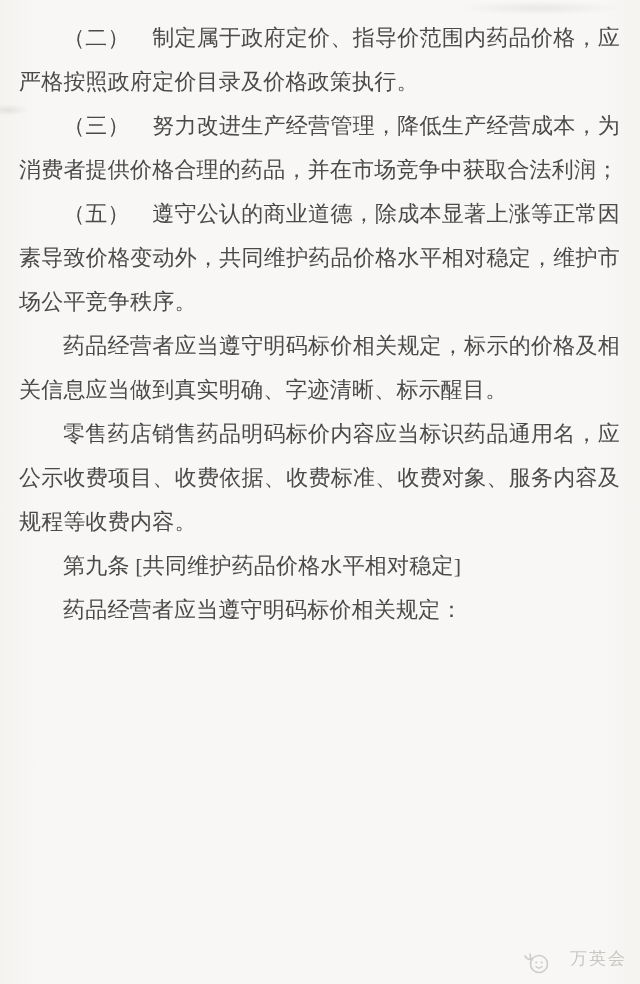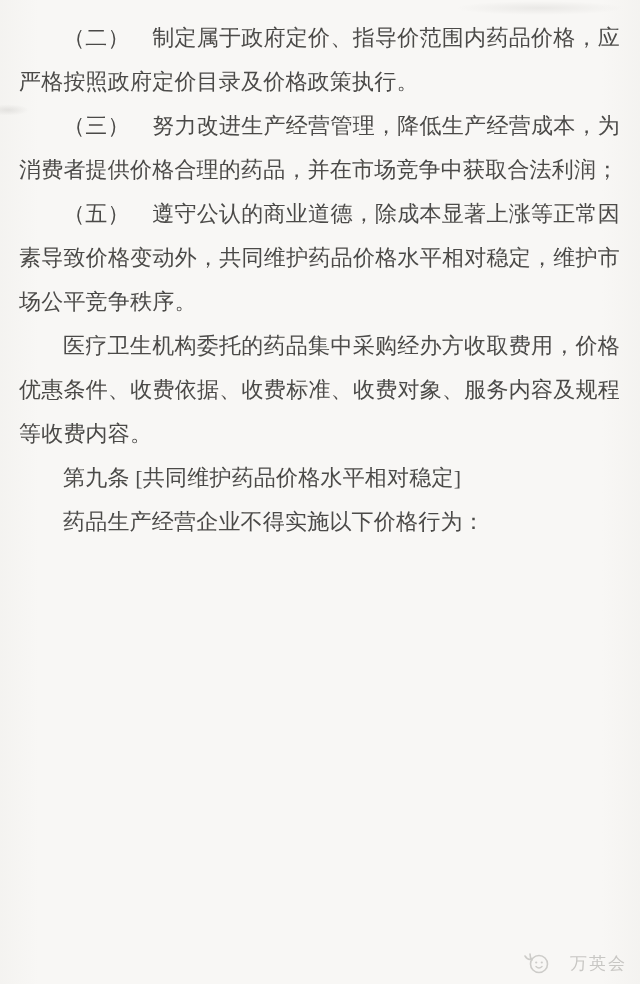--- a/index.html
+++ b/index.html
@@ -37,21 +37,21 @@
   .doc p {
     margin: 0;
     text-indent: 2em;
     letter-spacing: 0.2px;
   }
   .watermark {
     position: absolute;
     right: 13px;
     bottom: 8px;
     display: flex;
-    align-items: center;
+    align-items: flex-start;
     gap: 18px;
     color: #c8c7c4;
     font-size: 17px;
     letter-spacing: 2px;
     line-height: 1;
     user-select: none;
   }
   .watermark svg {
     display: block;
   }
@@ -64,28 +64,29 @@
 <div class="doc">
 
     <p>（二）　制定属于政府定价、指导价范围内药品价格，应严格按照政府定价目录及价格政策执行。</p>
 
     <p>（三）　努力改进生产经营管理，降低生产经营成本，为消费者提供价格合理的药品，并在市场竞争中获取合法利润；</p>
 
 
     <p>（五）　遵守公认的商业道德，除成本显著上涨等正常因素导致价格变动外，共同维护药品价格水平相对稳定，维护市场公平竞争秩序。</p>
 
 
+    <p>药品经营者应当遵守明码标价相关规定，标示的价格及相关信息应当做到真实明确、字迹清晰、标示醒目。</p>
 
 
 
-    <p>医疗卫生机构委托的药品集中采购经办方收取费用，价格优惠条件、收费依据、收费标准、收费对象、服务内容及规程等收费内容。</p>
+    <p>零售药店销售药品明码标价内容应当标识药品通用名，应公示收费项目、收费依据、收费标准、收费对象、服务内容及规程等收费内容。</p>
 
     <p>第九条 [共同维护药品价格水平相对稳定]</p>
 
-    <p>药品生产经营企业不得实施以下价格行为：</p>
+    <p>药品经营者应当遵守明码标价相关规定：</p>
   </div>
 
 <div class="watermark">
   <span>
     <svg width="30" height="26" viewBox="0 0 30 26" fill="none">
 
       <path d="M3 6 C5 9, 7 10, 9 9 M8 4 C8 7, 9 9, 10 10" stroke="#cdccc9" stroke-width="1.6" stroke-linecap="round"></path>
 
       <circle cx="17" cy="14" r="8.5" stroke="#cdccc9" stroke-width="1.6"></circle>
 

